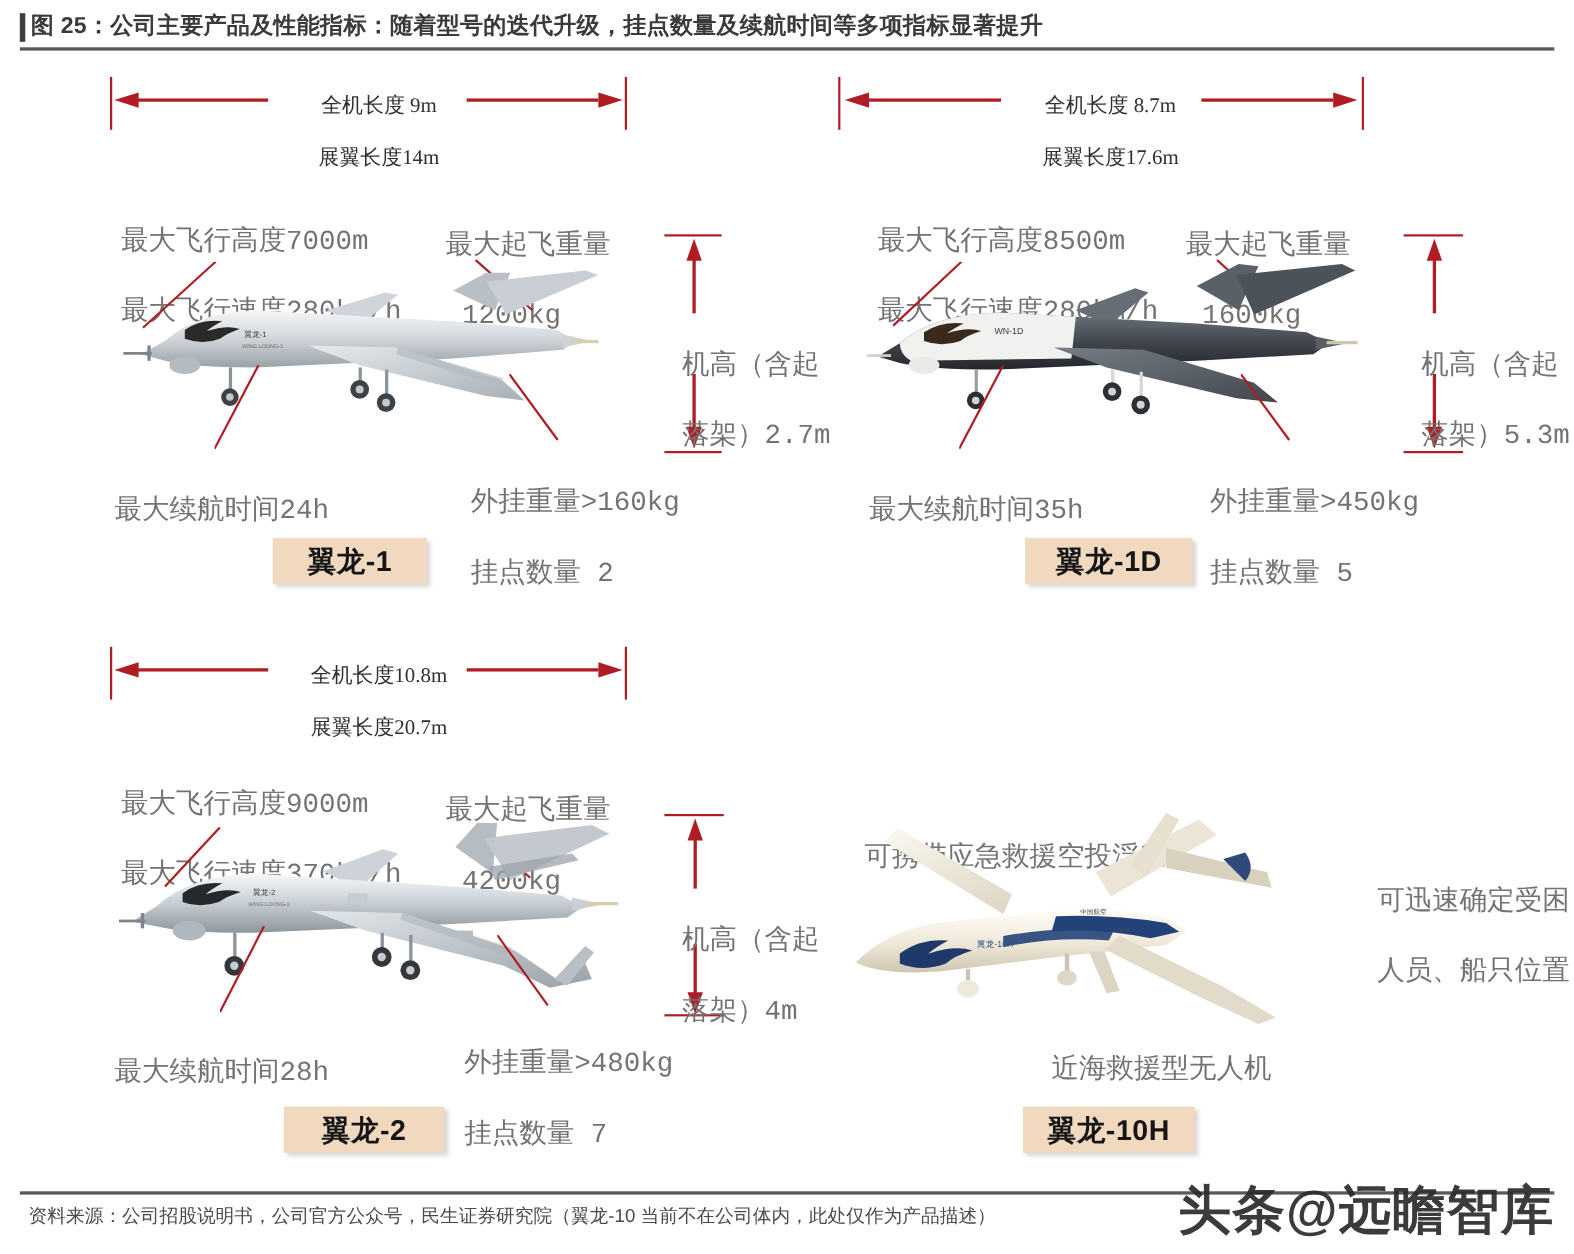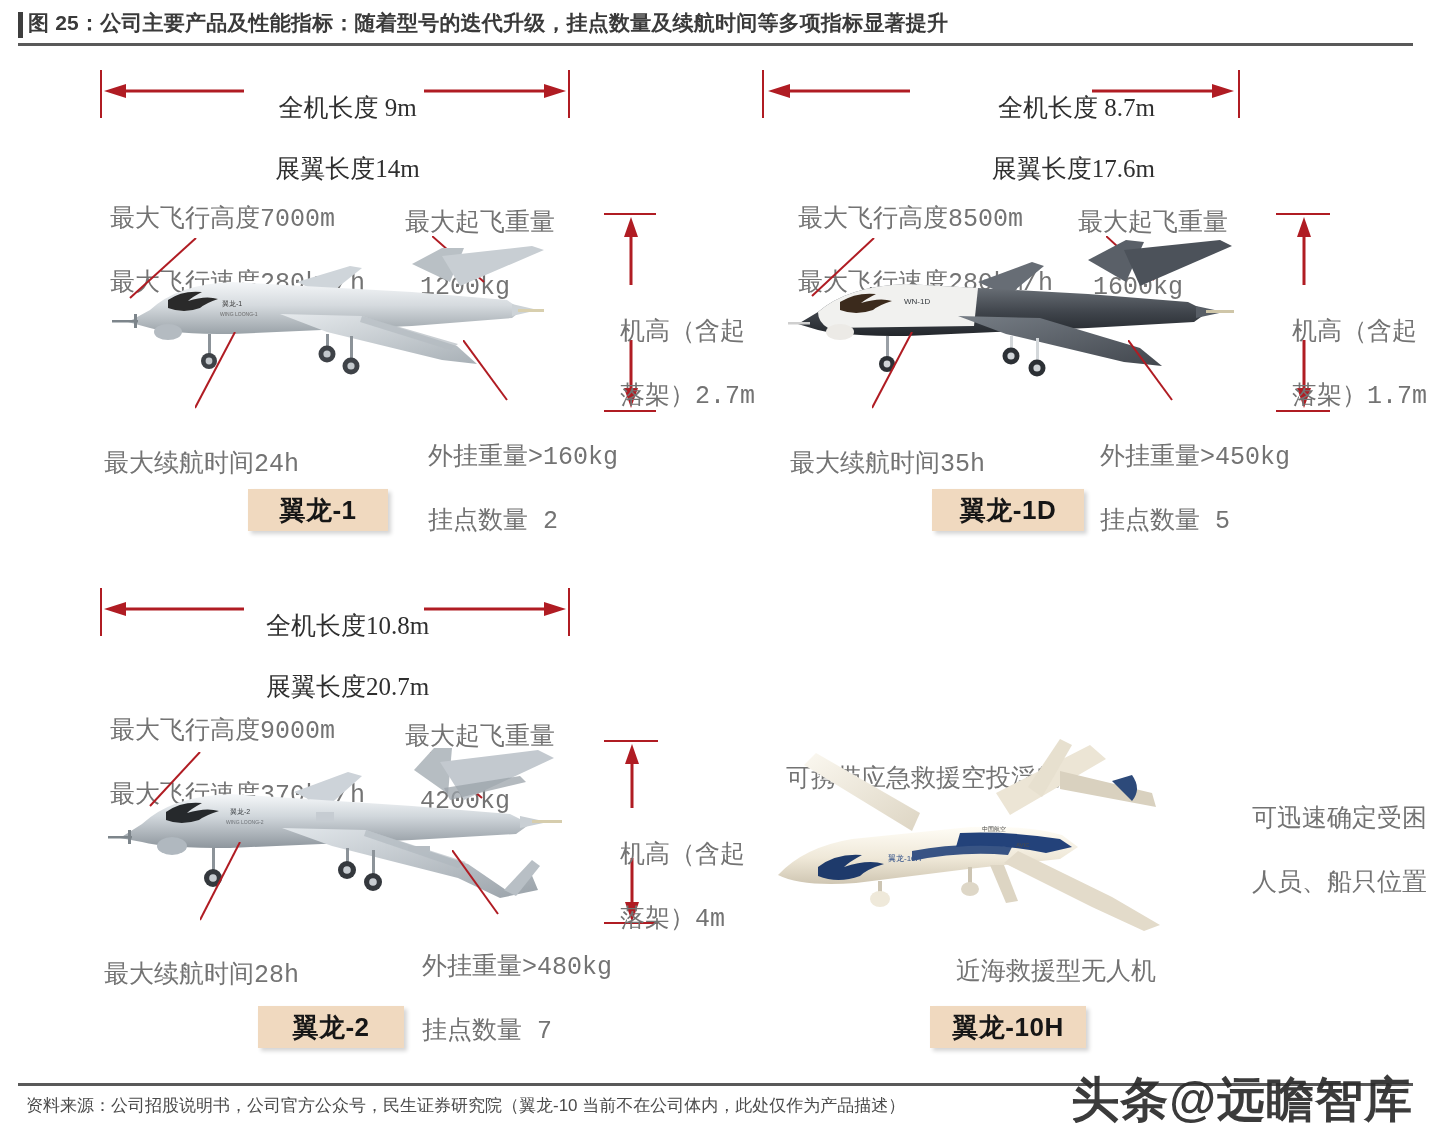--- a/index.html
+++ b/index.html
@@ -76,21 +76,21 @@
     position: absolute;
     font-family: Liberation Mono, monospace;
     font-size: 25px;
     line-height: 1.28;
     color: #737373;
     white-space: pre;
   }
   .dim-label {
     position: absolute;
     font-family: "Liberation Serif", "DejaVu Serif", serif;
-    font-size: 25px;
+    font-size: 19px;
     line-height: 1.22;
     color: #2f2f2f;
     text-align: center;
     white-space: pre;
   }
   .tick-v { width: 2px; background: #b01c23; position: absolute; }
   .tick-h { height: 2px; background: #b01c23; position: absolute; }
   .leader { position: absolute; }
   .leader svg { display:block; }
   .harrow { position: absolute; }
@@ -265,21 +265,21 @@
         <polygon points="0,9 22,2 22,16" fill="#b01c23"></polygon>
         <rect x="20" y="7.5" width="122" height="3" fill="#b01c23"></rect>
       </svg>
   </div>
   <div class="harrow" style="left:1092px; top:82px;">
     <svg width="142" height="18" viewBox="0 0 142 18">
         <rect x="0" y="7.5" width="120" height="3" fill="#b01c23"></rect>
         <polygon points="142,9 120,2 120,16" fill="#b01c23"></polygon>
       </svg>
   </div>
-  <div class="dim-label" style="left:845px; top:62px; width:310px;text-align:right;">
+  <div class="dim-label" style="left:845px; top:62px; width:310px;">
     <span>全机长度 8.7m</span><br>
     <span>展翼长度17.6m</span>
   </div>
 
   <div class="anno" style="left:738px; top:172px;">
     <span>最大飞行高度8500m</span><br>
     <span>最大飞行速度280km/h</span>
   </div>
   <div class="leader" style="left:810px; top:238px;">
     <svg width="66" height="60">
@@ -369,21 +369,21 @@
       </svg>
   </div>
   <div class="varrow" style="left:1295px; top:340px;">
     <svg width="18" height="68">
         <rect x="7.5" y="0" width="3" height="50" fill="#b01c23"></rect>
         <polygon points="9,68 2,48 16,48" fill="#b01c23"></polygon>
       </svg>
   </div>
   <div class="anno" style="left:1232px; top:285px;">
     <span>机高（含起</span><br>
-    <span>落架）1.7m</span>
+    <span>落架）5.3m</span>
   </div>
 
   <div class="chip" style="left:932px; top:489px; width:152px; height:42px;">
     <span>翼龙-1D</span>
   </div>
 </div>
 
 <div>
 
   <div class="tick-v" style="left:100px; top:588px; height:48px;"></div>

